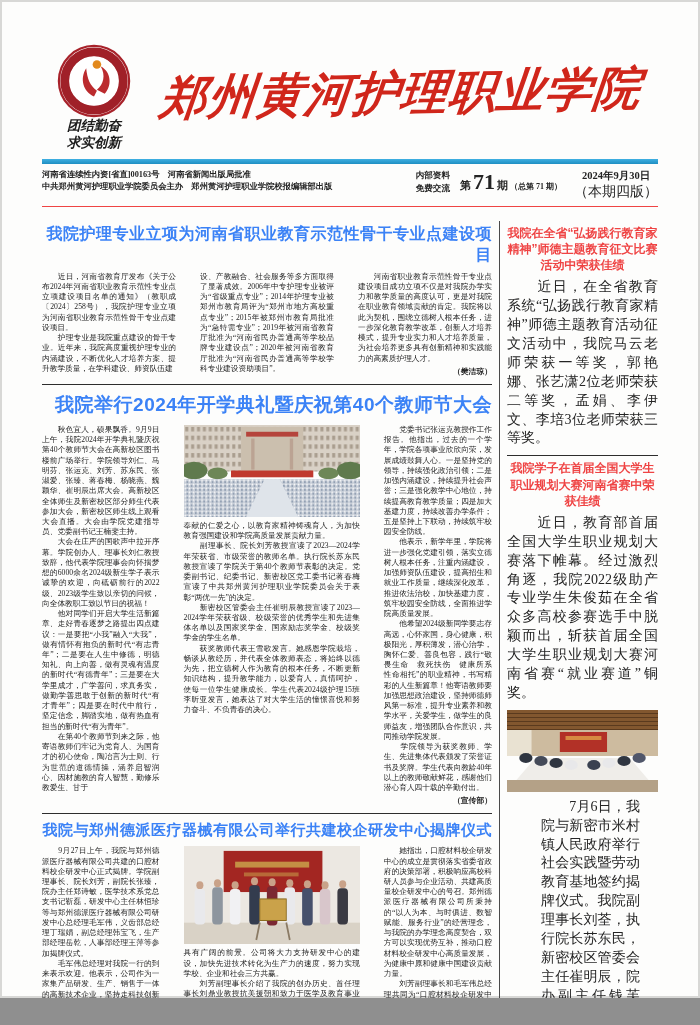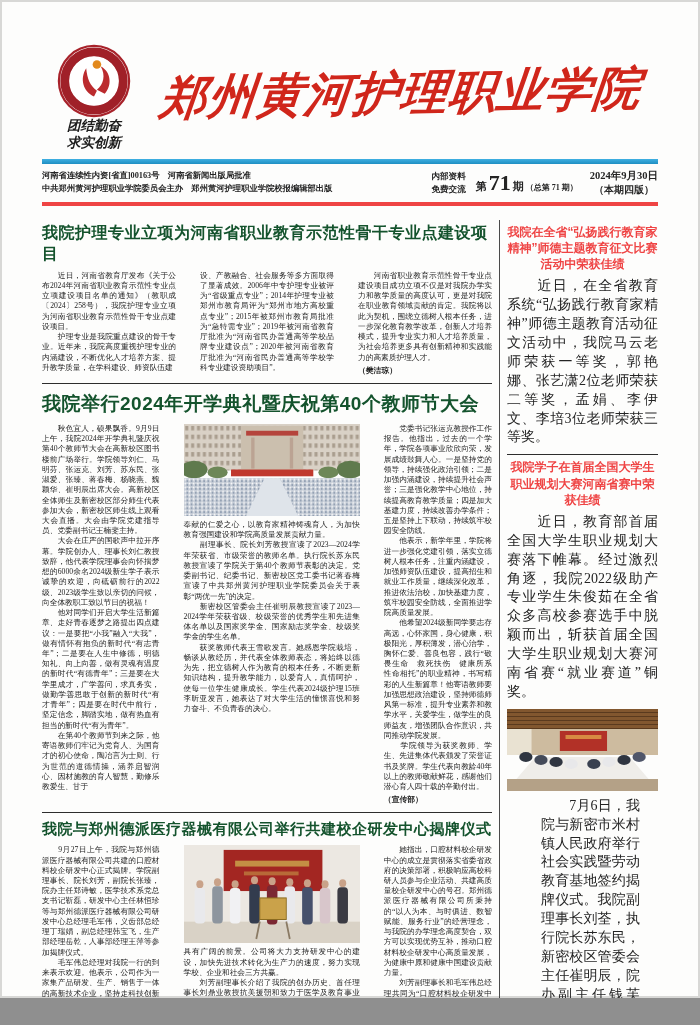--- a/index.html
+++ b/index.html
@@ -12,44 +12,44 @@
   .logo-block{width:104px;flex:0 0 104px;text-align:center;}
   .logo-svg{display:block;margin:0 auto;}
   .motto{font-size:13.5px;font-weight:bold;font-style:italic;line-height:1.25;color:#1c1c1c;
          font-family:"Liberation Serif","DejaVu Serif",serif;}
   .paper-title{flex:1;text-align:center;color:#d0261b;font-weight:bold;font-style:italic;
        font-size:47px;line-height:1.0;padding-top:26px;letter-spacing:1px;
        transform:skewX(-7deg) rotate(-1.2deg);white-space:nowrap;
        font-family:"Liberation Serif","DejaVu Serif",serif;}
   .blue-bar{height:5px;background:linear-gradient(#3fb0e2,#1f8ec2);margin-top:7px;}
   
-  .infobar{display:flex;align-items:center;border-bottom:4px solid #ef4444;
+  .infobar{display:flex;align-items:flex-start;border-bottom:1px solid #ef4444;
            padding:5px 0 5px 0;margin-bottom:14px;}
   .reg{font-size:8.3px;font-weight:bold;line-height:1.5;flex:1;}
   .internal{font-size:8.6px;font-weight:bold;line-height:1.5;margin:0 10px;text-align:center;}
   .issue{display:flex;align-items:baseline;white-space:nowrap;margin-right:12px;}
   .issue .pre,.issue .suf{font-size:11px;font-weight:bold;}
   .issue .no{font-size:22px;font-weight:bold;padding:0 2px;}
   .issue .tot{font-size:8px;font-weight:bold;margin-left:2px;}
   .dateblock{text-align:center;white-space:nowrap;}
   .dateblock .d{font-size:10.5px;font-weight:bold;}
-  .dateblock .e{font-size:10px;font-weight:bold;}
+  .dateblock .e{font-size:14px;font-weight:normal;}
   
   .content{display:flex;margin-top:2px;}
   .main-left{flex:1;padding-right:7px;border-right:1px solid #4a4a4a;min-width:0;}
   .sidebar{flex:0 0 158px;width:158px;padding-left:7px;box-sizing:border-box;}
   .hl{font-family:"Liberation Sans","DejaVu Sans",sans-serif;font-weight:900;
-      text-align:left;color:#14532d;letter-spacing:0.5px;}
+      text-align:right;color:#3b82f6;letter-spacing:0.5px;}
   .hl1{font-size:16px;margin:3px 0 6px 0;}
   .hl2{font-size:19px;margin:7px 0 7px 0;}
   .hl3{font-size:15px;margin:7px 0 6px 0;}
   .cols{display:flex;gap:24px;align-items:flex-start;}
   .acol{font-size:7.7px;line-height:1.33;text-align:justify;white-space:pre-line;min-width:0;}
   .c1{flex:1;} .cw{flex:1.5;} .cn{flex:0.92;}
-  .byline{font-size:7.8px;font-weight:bold;margin-top:2px;}
+  .byline{font-size:7.8px;font-weight:bold;text-align:right;margin-top:2px;}
   .rule{border-top:1px solid #2d2d2d;margin:7px 0 0 0;}
   .photo{width:100%;display:block;margin-bottom:4px;}
   
   .sb-hl{font-family:"Liberation Sans","DejaVu Sans",sans-serif;font-weight:900;font-size:12px;
          line-height:1.35;text-align:center;color:#ef4444;margin:4px 0 5px 0;}
   .sb-body{font-size:14px;line-height:1.35;text-align:justify;white-space:pre-line;}
   .sb-rule{border-top:1px solid #2d2d2d;margin:7px 0 2px 0;}
   .sb-photo{width:100%;display:block;margin:7px 0 6px 0;}
   .artC{display:flex;align-items:flex-end;margin-left:34px;}
   .artC .sb-body{flex:1;min-width:0;}

